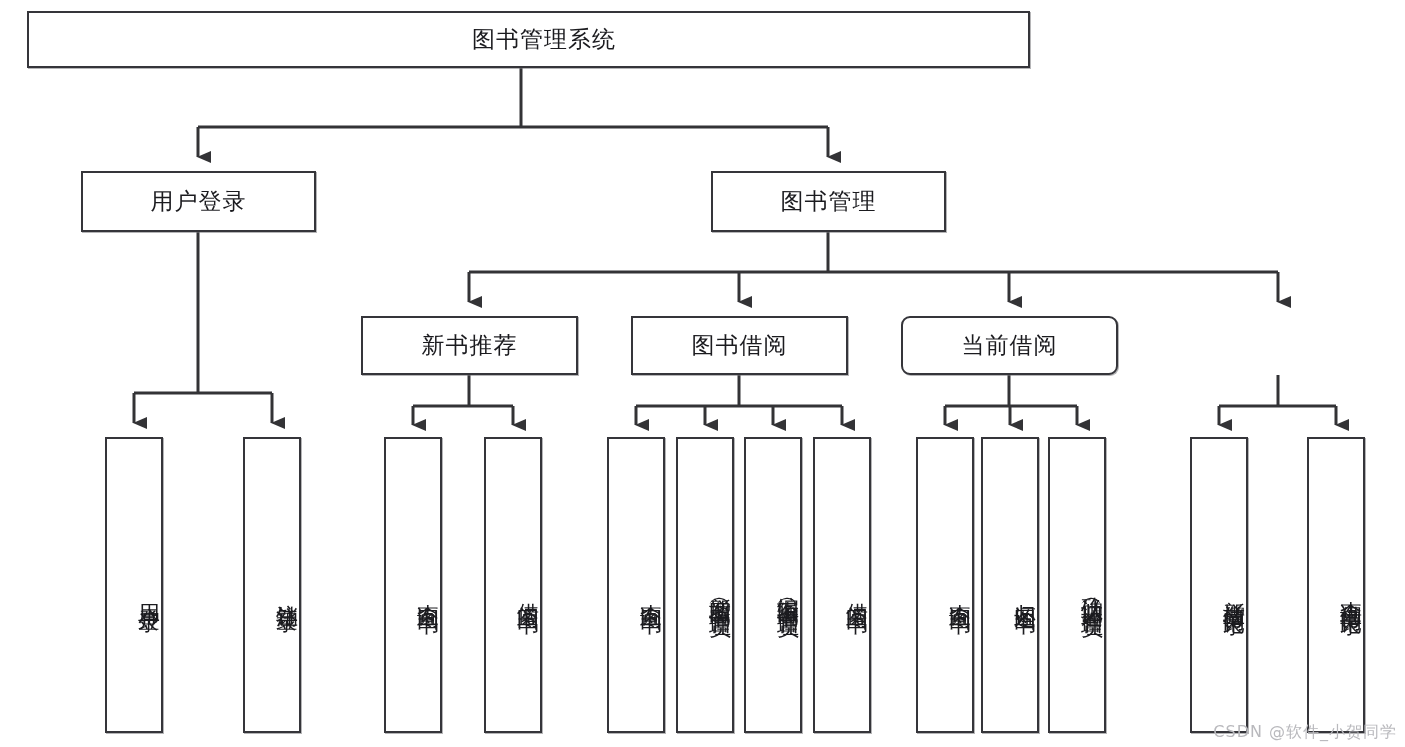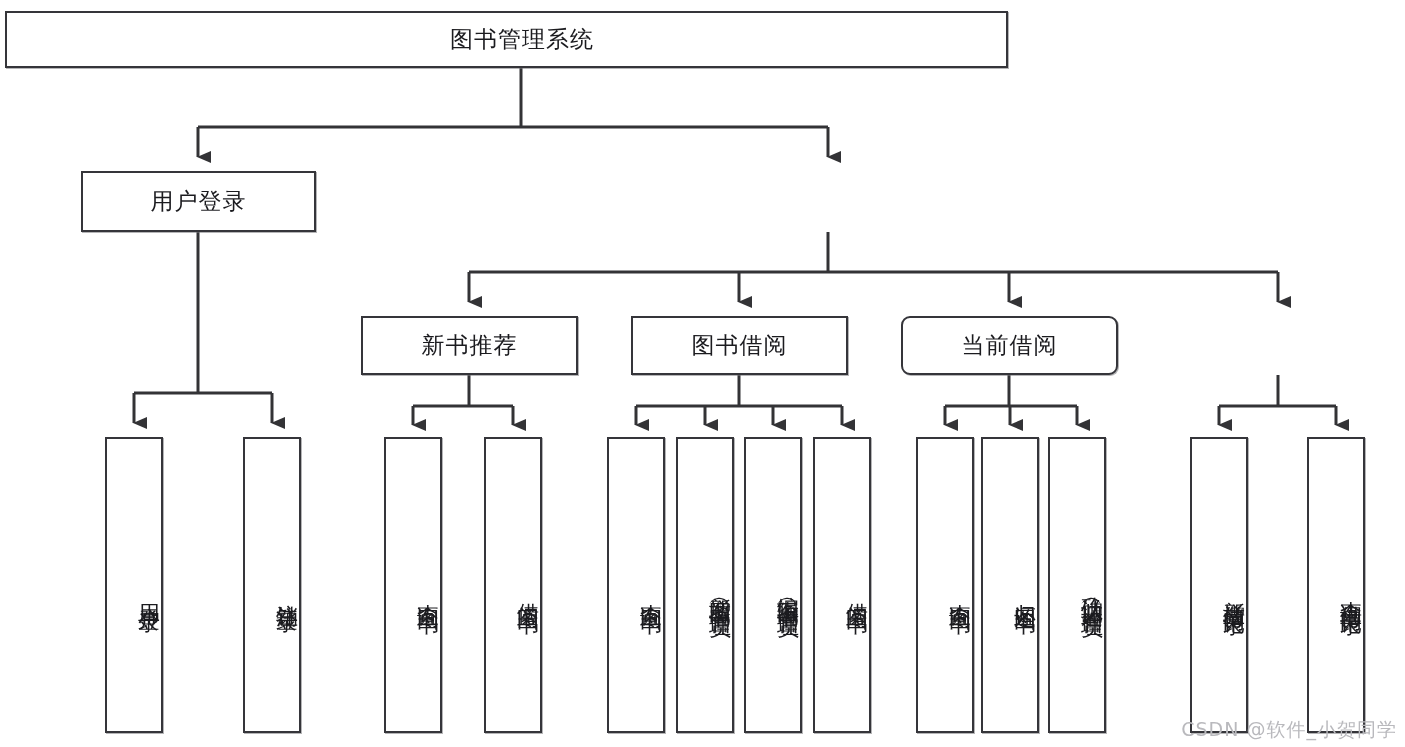--- a/index.html
+++ b/index.html
@@ -48,21 +48,21 @@
   .node.vert > .vtext{
     writing-mode:vertical-rl;
     text-orientation:upright;
     display:block;
     white-space:nowrap;
   }
   .watermark{
     position:absolute;
     right:8px;
     bottom:4px;
-    font-size:19px;
+    font-size:16px;
     color:#b9b9bd;
     letter-spacing:1px;
     white-space:nowrap;
     font-family:"DejaVu Sans","Liberation Sans",sans-serif;
   }
 </style>
 </head>
 <body>
 
 <div id="diagram">
@@ -112,26 +112,29 @@
       <path d="M 1010 406 L 1010 425" marker-end="url(#arrow)"></path>
       <path d="M 1077 406 L 1077 425" marker-end="url(#arrow)"></path>
 
       <path d="M 1278 375 L 1278 406"></path>
       <path d="M 1219 406 L 1336 406"></path>
       <path d="M 1219 406 L 1219 425" marker-end="url(#arrow)"></path>
       <path d="M 1336 406 L 1336 425" marker-end="url(#arrow)"></path>
     </g>
   </svg>
 
-  <div class="node horiz" id="node-root" style="left: 5px; top: 11px; width: 1003px; height: 57px; padding-left: 31px;">
+  <div class="node horiz" id="node-root" style="left: 27px; top: 11px; width: 1003px; height: 57px; padding-left: 31px;">
     <span>图书管理系统</span>
   </div>
 
   <div class="node horiz" id="node-l2-0" style="left: 81px; top: 171px; width: 235px; height: 61px;">
     <span>用户登录</span>
+  </div>
+  <div class="node horiz" id="node-l2-1" style="left: 711px; top: 171px; width: 235px; height: 61px;">
+    <span>图书管理</span>
   </div>
 
   <div class="node horiz" id="node-l3-0" style="left: 361px; top: 316px; width: 217px; height: 59px;">
     <span>新书推荐</span>
   </div>
   <div class="node horiz" id="node-l3-1" style="left: 631px; top: 316px; width: 217px; height: 59px;">
     <span>图书借阅</span>
   </div>
   <div class="node horiz" id="node-l3-2" style="left: 901px; top: 316px; width: 217px; height: 59px; border-radius: 9px;">
     <span>当前借阅</span>

